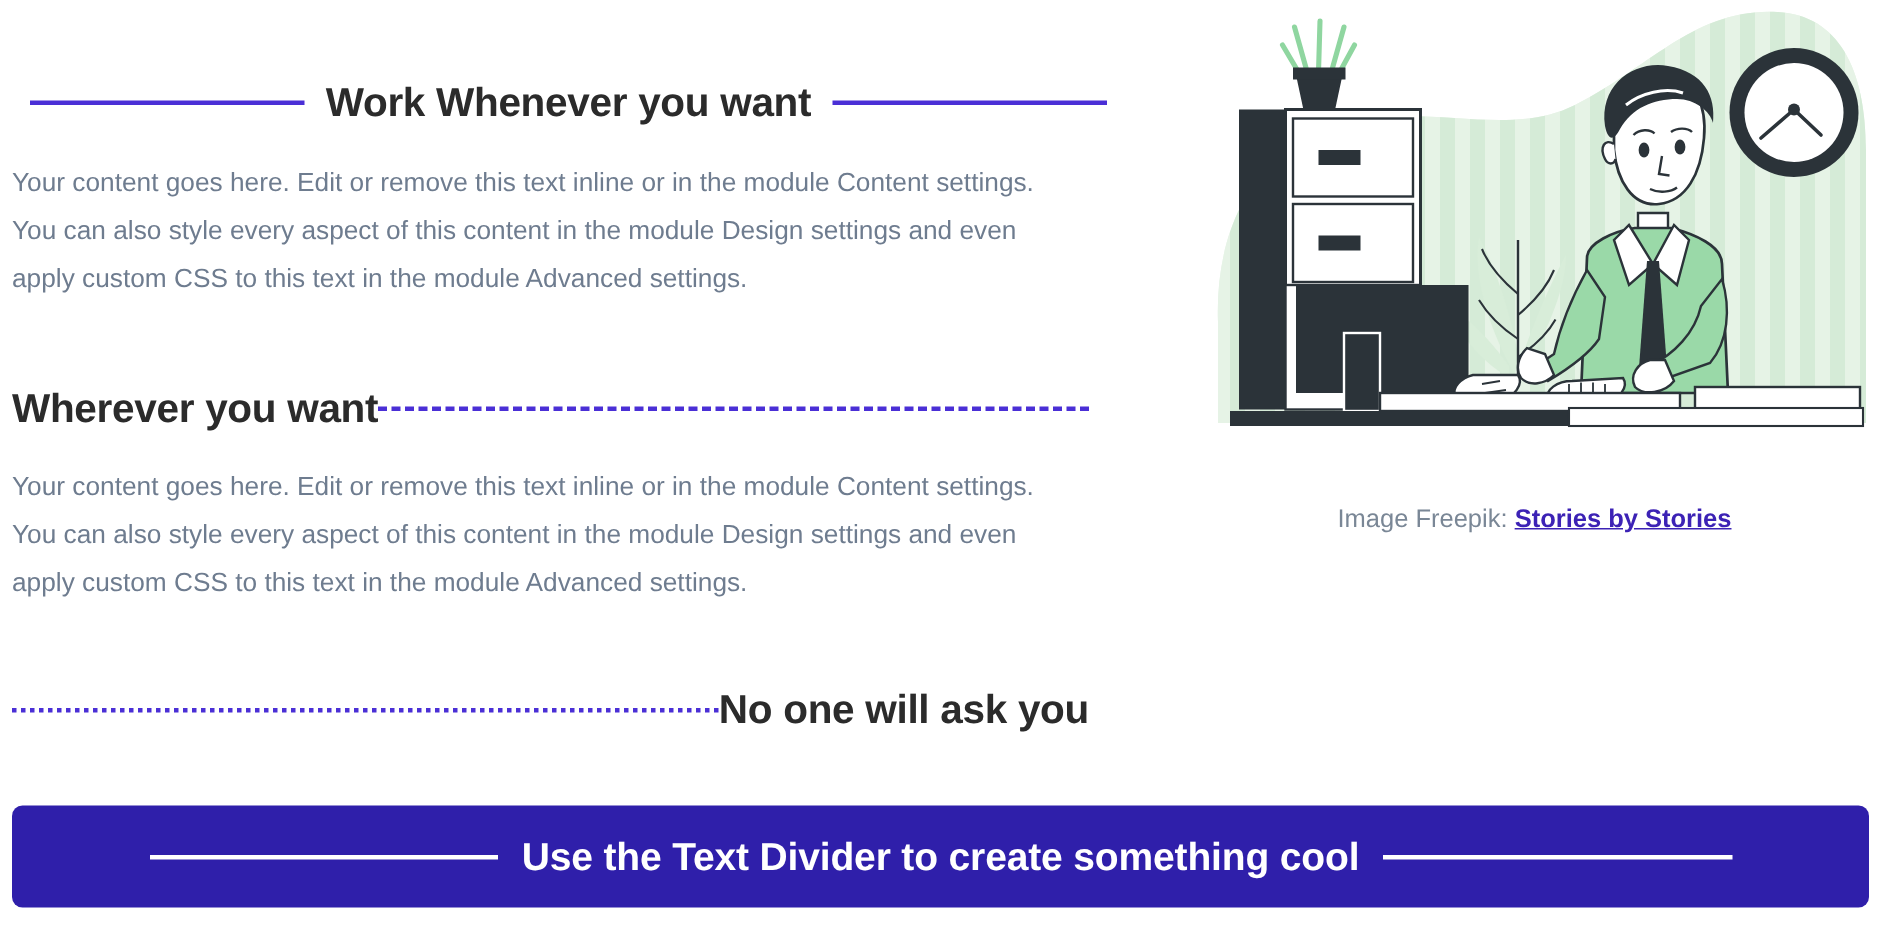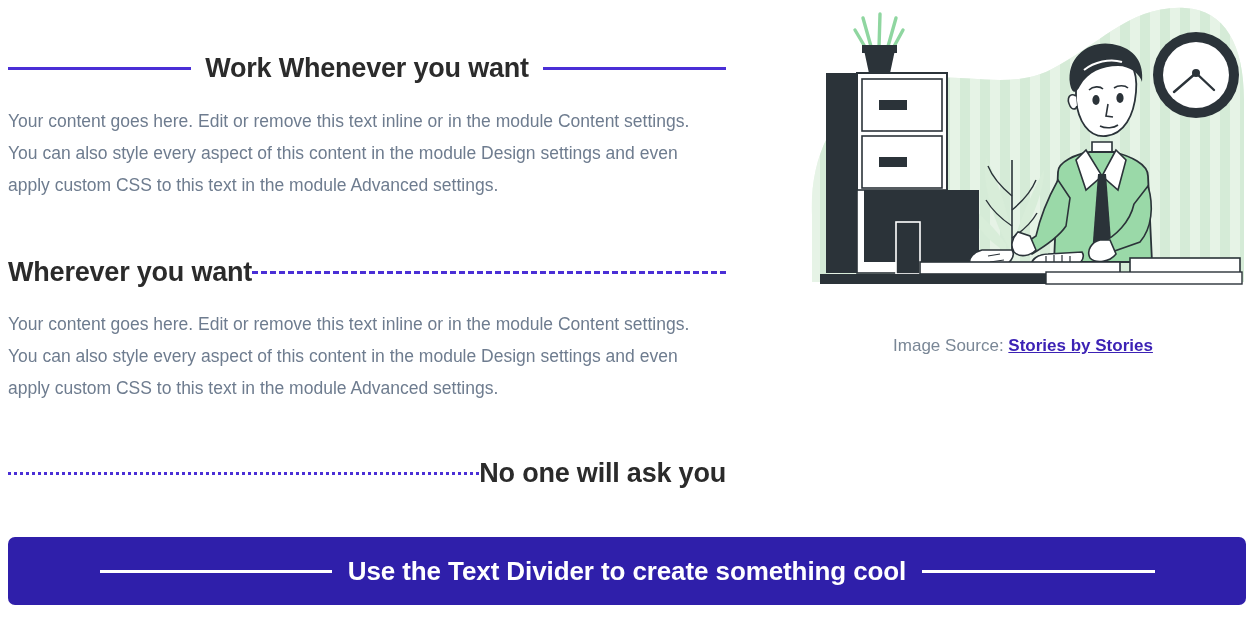--- a/index.html
+++ b/index.html
@@ -57,21 +57,21 @@
   }
   .line-dotted {
     flex: 1 1 auto;
     height: 0;
     border-top: 3px dotted #4a2fd6;
   }
 
   
   #heading-one-row {
     position: absolute;
-    left: 0;
+    left: 12px;
     top: 52px;
     width: 718px;
   }
 
   
   #paragraph-one {
     position: absolute;
     left: 0;
     top: 106px;
     width: 690px;
@@ -334,21 +334,21 @@
         <rect x="120" y="262" width="200" height="12" fill="#ffffff" stroke="#2b3339" stroke-width="1.6"></rect>
         <rect x="330" y="258" width="110" height="16" fill="#ffffff" stroke="#2b3339" stroke-width="1.6"></rect>
       </g>
       <g>
         <rect x="20" y="274" width="420" height="10" fill="#2b3339"></rect>
         <rect x="246" y="272" width="196" height="12" fill="#ffffff" stroke="#2b3339" stroke-width="1.4"></rect>
       </g>
     </svg>
 
     <div id="image-caption">
-      <span>Image Source: </span><a class="credit-link" href="#">Stories by Stories</a>
+      <span>Image Freepik: </span><a class="credit-link" href="#">Stories by Stories</a>
     </div>
 
   </div>
 
   <div id="banner">
     <div class="banner-inner">
       <span class="banner-line"></span>
       <span class="banner-text">Use the Text Divider to create something cool</span>
       <span class="banner-line"></span>
     </div>

